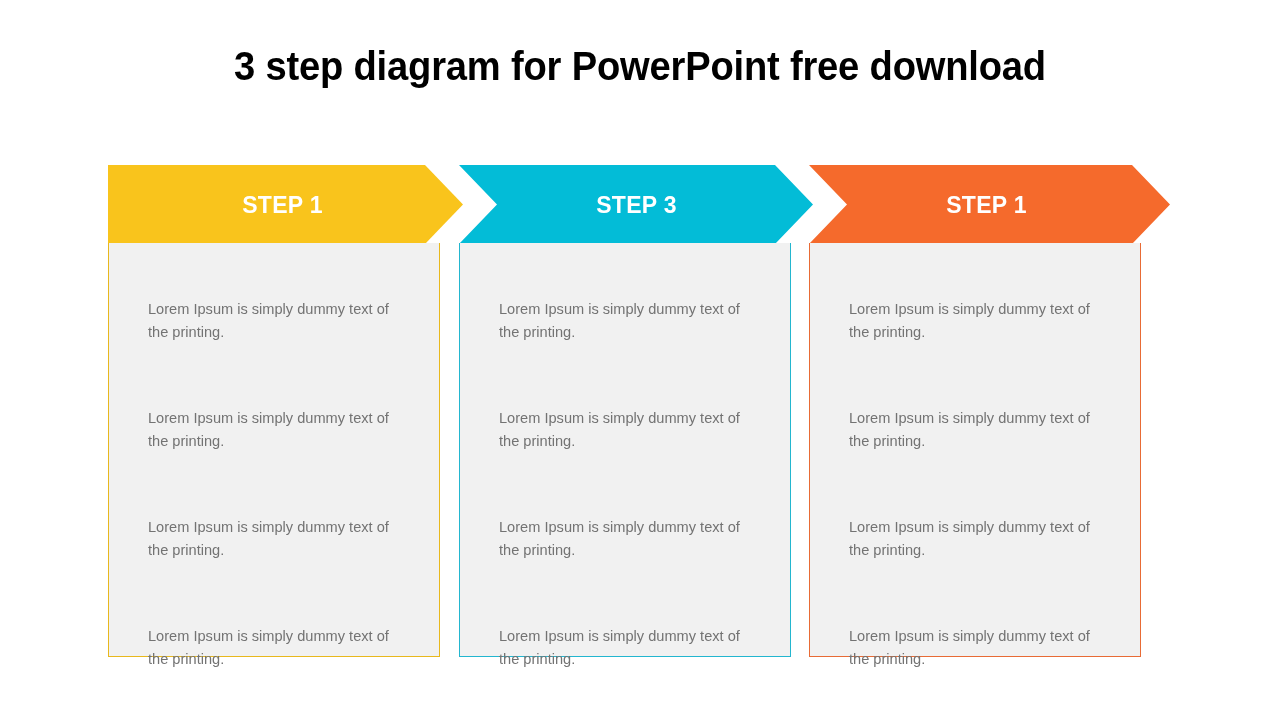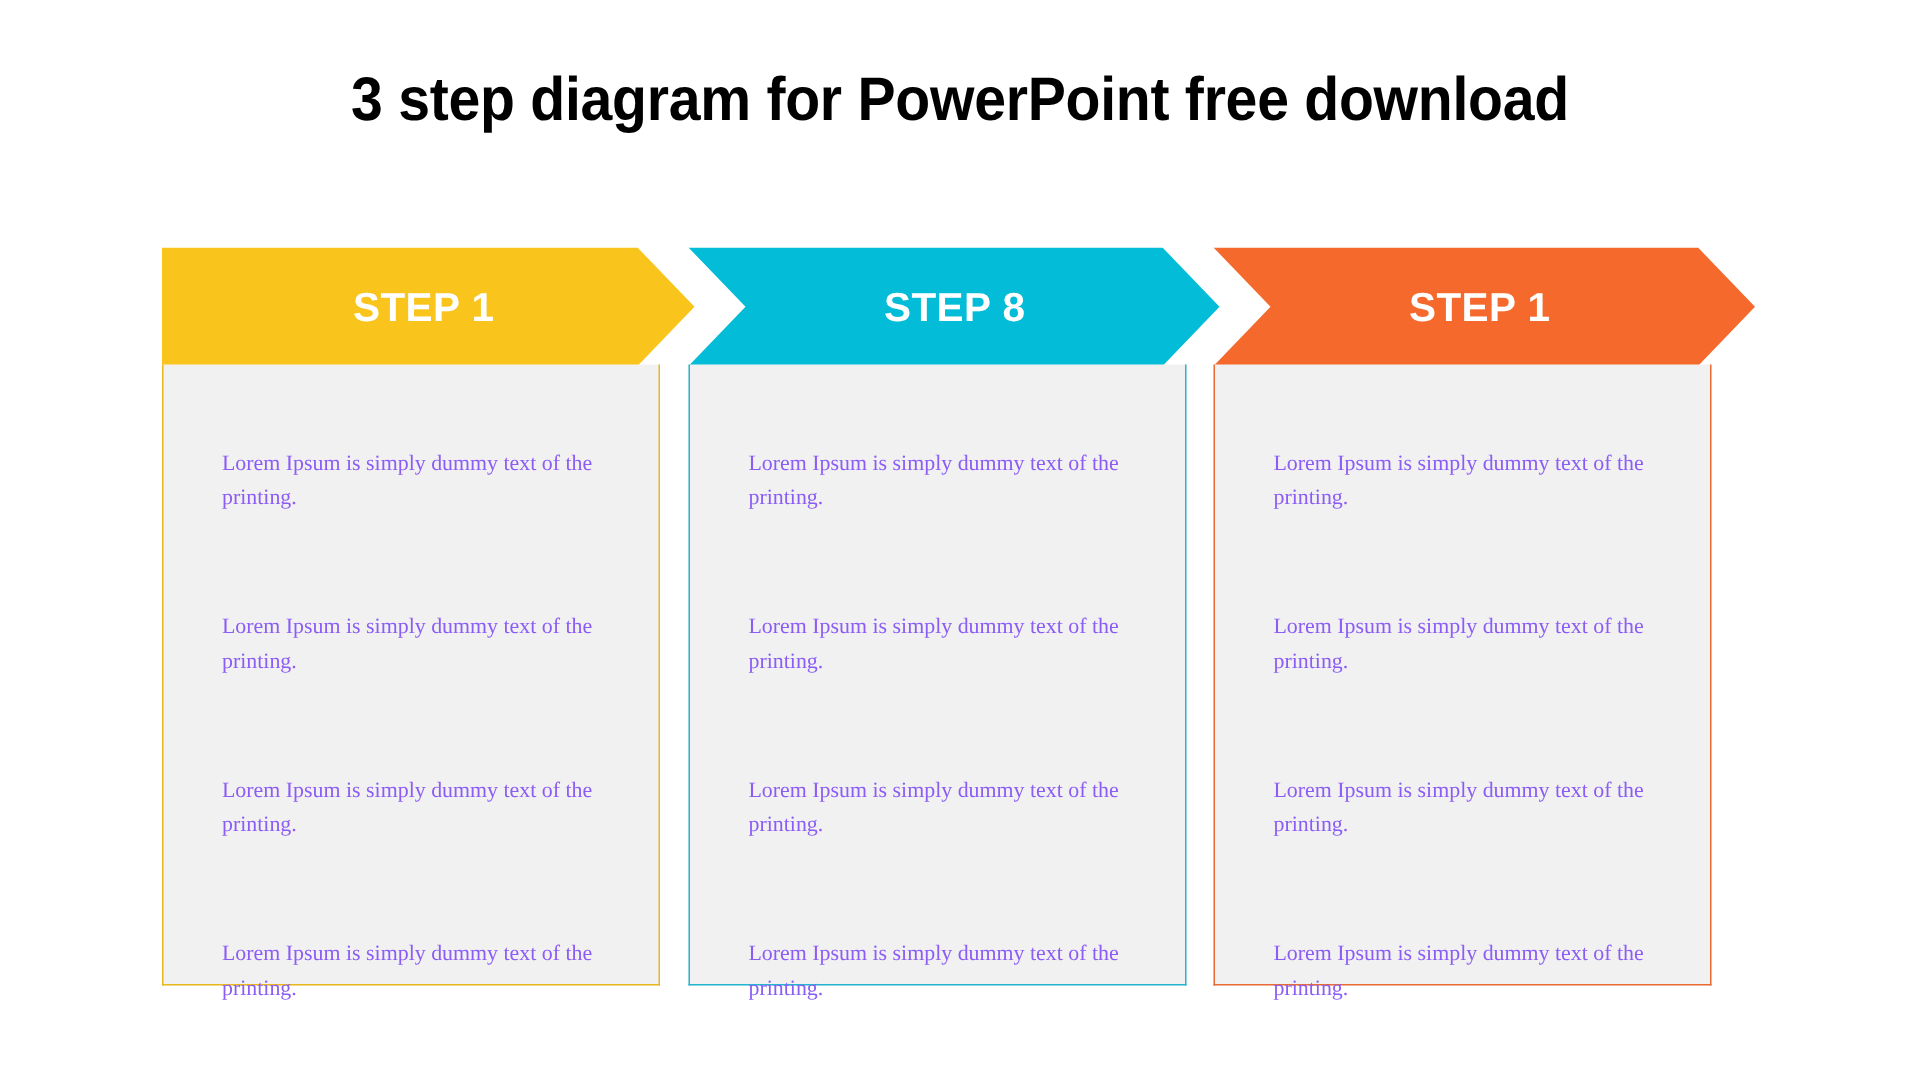--- a/index.html
+++ b/index.html
@@ -50,21 +50,21 @@
     width: 1280px;
     height: 79px;
   }
 
   .step-label {
     position: absolute;
     top: 190px;
     height: 30px;
     line-height: 30px;
     font-family: "Liberation Sans", sans-serif;
-    font-size: 27px;
+    font-size: 23px;
     font-weight: bold;
     color: #ffffff;
     text-align: center;
     letter-spacing: 0.3px;
     pointer-events: none;
   }
   .step-label.s1 { left: 110px; width: 345px; }
   .step-label.s2 { left: 460px; width: 353px; }
   .step-label.s3 { left: 810px; width: 353px; }
 
@@ -96,24 +96,24 @@
   }
 
   .panel-body {
     position: absolute;
     top: 55px;
     left: 39px;
     right: 18px;
   }
 
   .panel-item {
-    font-family: Liberation Serif, serif;
+    font-family: Liberation Sans, sans-serif;
     font-size: 14.6px;
     line-height: 23px;
-    color: #8b5cf6;
+    color: #737373;
     margin-bottom: 63px;
     max-width: 252px;
   }
   .panel-item:last-child { margin-bottom: 0; }
 </style>
 </head>
 <body>
 
 <div class="slide-title">3 step diagram for PowerPoint free download</div>
 
@@ -122,21 +122,21 @@
   <svg class="chevrons" viewBox="0 0 1280 79" width="1280" height="79">
 
     <polygon fill="#f9c41c" points="108,0 425,0 463,39.5 425,79 108,79"></polygon>
 
     <polygon fill="#03bcd7" points="459,0 775,0 813,39.5 775,79 459,79 497,39.5"></polygon>
 
     <polygon fill="#f56a2c" points="809,0 1132,0 1170,39.5 1132,79 809,79 847,39.5"></polygon>
   </svg>
 
   <div class="step-label s1">STEP 1</div>
-  <div class="step-label s2">STEP 8</div>
+  <div class="step-label s2">STEP 3</div>
   <div class="step-label s3">STEP 1</div>
 
   <div class="panel p1">
     <div class="panel-body">
       <div class="panel-item">Lorem Ipsum is simply dummy text of the printing.</div>
       <div class="panel-item">Lorem Ipsum is simply dummy text of the printing.</div>
       <div class="panel-item">Lorem Ipsum is simply dummy text of the printing.</div>
       <div class="panel-item">Lorem Ipsum is simply dummy text of the printing.</div>
     </div>
   </div>

